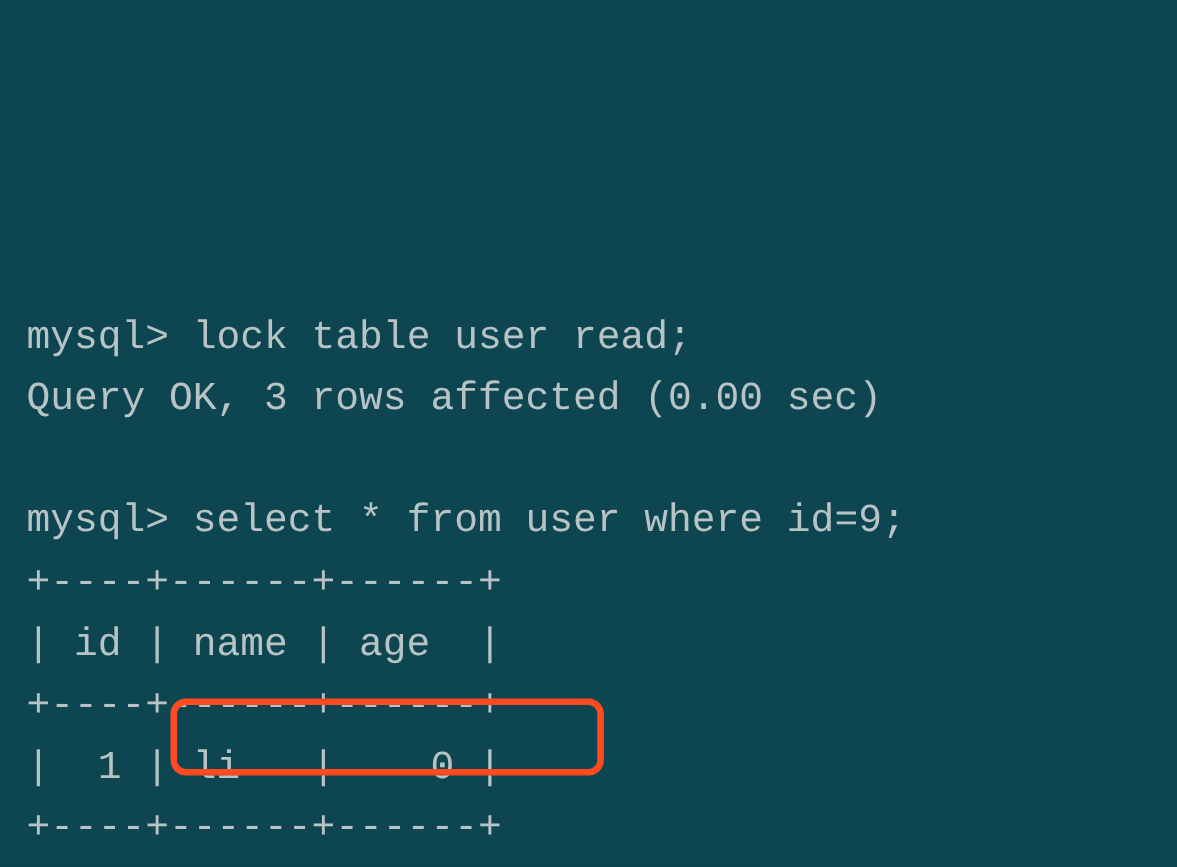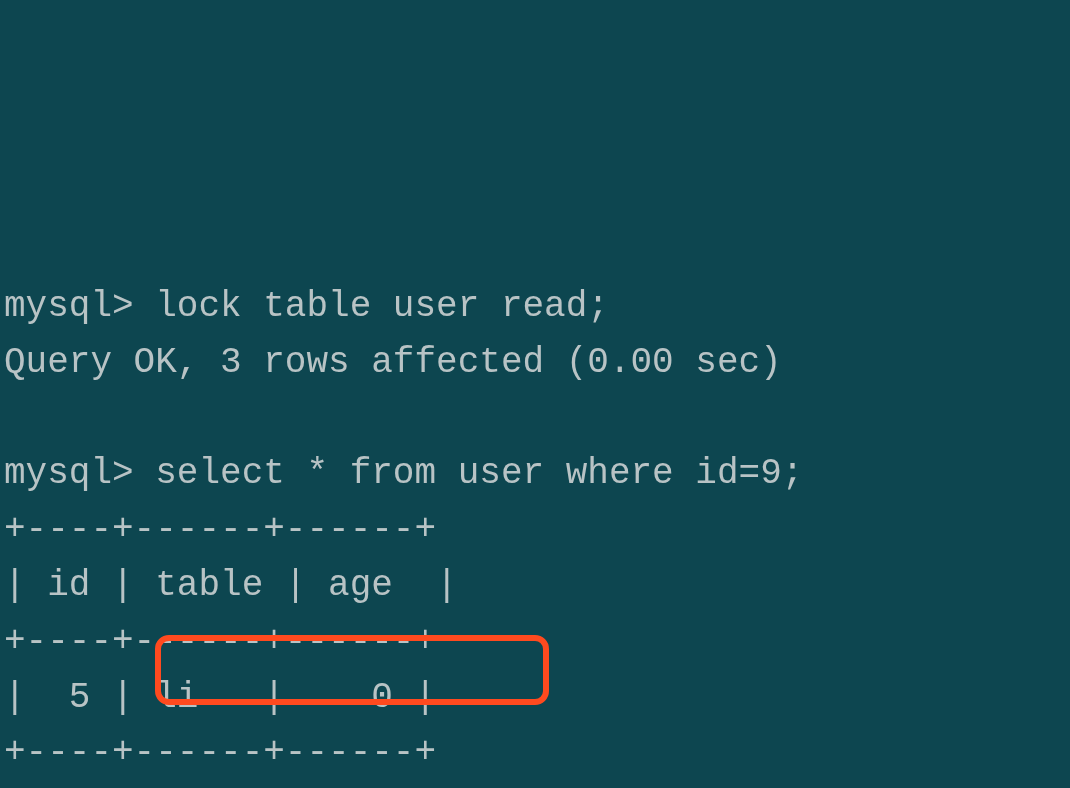--- a/index.html
+++ b/index.html
@@ -14,20 +14,21 @@
       padding: 0;
       overflow: hidden;
       white-space: pre;
       position: relative;
     }
     .terminal {
       padding: 0 4px;
     }
     .line {
       white-space: pre;
+      margin-left: 20px;
     }
     .prompt { color: #b8c3c5; }
     .tok { color: #b8c3c5; }
     .highlight-box {
       position: absolute;
       left: 155px;
       top: 635px;
       width: 394px;
       height: 70px;
       border: 6px solid #ff4a1f;
@@ -39,23 +40,23 @@
 <body>
 
 
 
 <div class="terminal">
 <span class="line"><span class="prompt">mysql&gt;</span> <span class="tok">lock table user read;</span></span>
 <span class="line">Query OK, 3 rows affected (0.00 sec)</span>
 <span class="line"></span>
 <span class="line"><span class="prompt">mysql&gt;</span> <span class="tok">select * from user where id=9;</span></span>
 <span class="line">+----+------+------+</span>
-<span class="line">| id | table | age  |</span>
+<span class="line">| id | name | age  |</span>
 <span class="line">+----+------+------+</span>
-<span class="line">|  5 | li   |    0 |</span>
+<span class="line">|  1 | li   |    0 |</span>
 <span class="line">+----+------+------+</span>
 
 <span class="line"></span>
 
 
 </div>
 
 <div class="highlight-box"></div>
 
 

